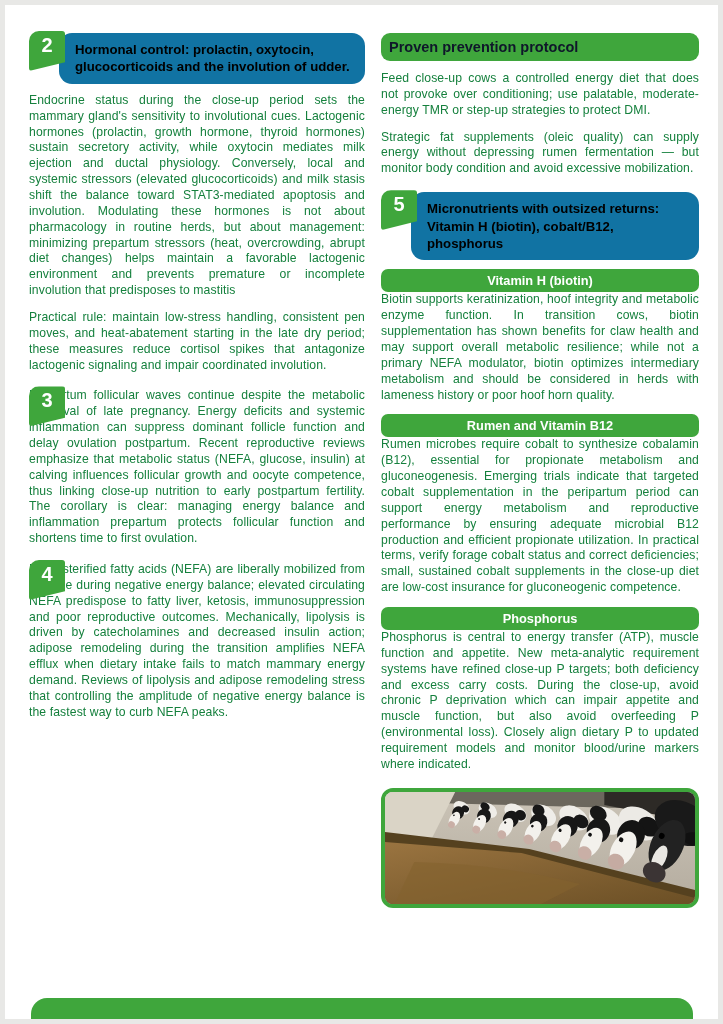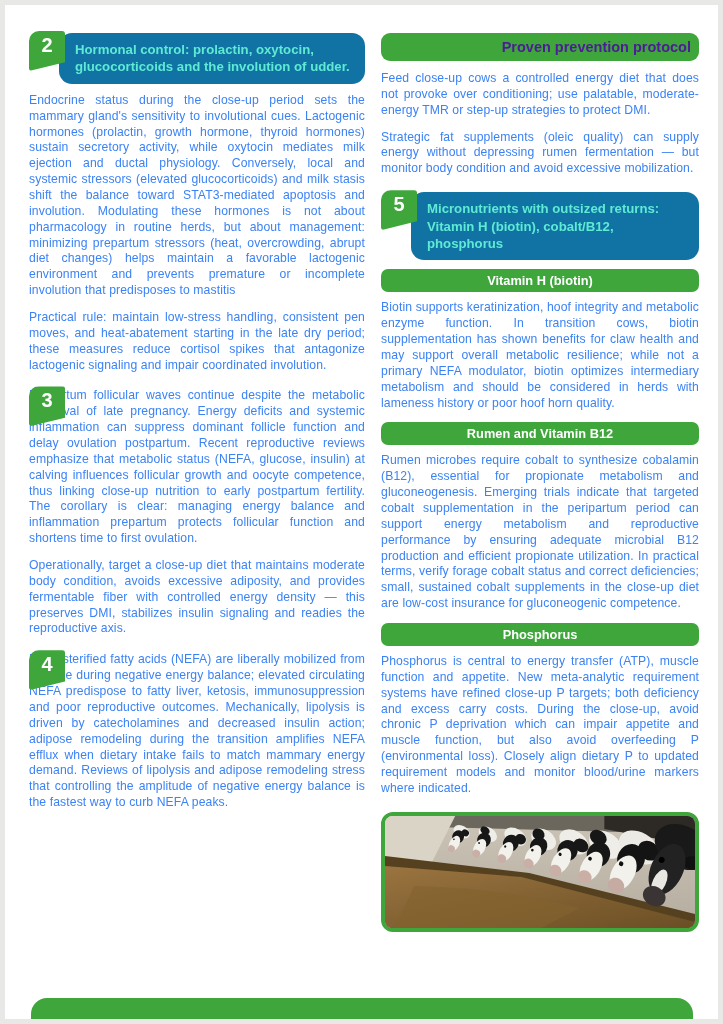--- a/index.html
+++ b/index.html
@@ -1,36 +1,36 @@
 <!DOCTYPE html>
 <html><head>
 <meta charset="utf-8">
 <style>
   html,body{margin:0;padding:0;width:723px;height:1024px;background:#e8e8e6;font-family:"Liberation Sans",sans-serif;}
   .page{position:absolute;inset:5px;background:#ffffff;overflow:hidden;}
   .cols{display:flex;gap:16px;padding:28px 0 0 24px;}
   .col-left{width:336px;flex:none;}
   .col-right{width:318px;flex:none;}
 
-  .body-text{font-size:12.2px;line-height:1.3;color:#3b82f6;text-align:justify;margin:0 0 11px 0;letter-spacing:.1px;}
+  .body-text{font-size:12.2px;line-height:1.3;color:#15803d;text-align:justify;margin:0 0 11px 0;letter-spacing:.1px;}
   .section{margin-bottom:15px;}
 
   
   .sec-header{position:relative;margin-bottom:9px;}
   .num-badge{position:absolute;left:0;top:-2px;width:36px;height:40px;background:#3fa63c;color:#fff;
     font-weight:bold;font-size:20px;display:flex;align-items:flex-start;justify-content:center;padding-top:3px;
     border-radius:10px 3px 3px 3px;clip-path:polygon(0 0,100% 0,100% 78%,0 100%);box-sizing:border-box;}
-  .hdr-box{margin-left:30px;background:#1173a3;color:#5eead4;font-weight:bold;font-size:13.2px;line-height:1.32;
+  .hdr-box{margin-left:30px;background:#1173a3;color:#000000;font-weight:bold;font-size:13.2px;line-height:1.32;
     border-radius:13px;padding:8px 14px 8px 16px;}
 
   
-  .green-main{background:#3fa63c;color:#4c1d95;font-weight:bold;font-size:14.5px;text-align:right;
+  .green-main{background:#3fa63c;color:#0f172a;font-weight:bold;font-size:14.5px;text-align:left;
     border-radius:9px;padding:6px 8px;margin-bottom:10px;}
   .green-sub{background:#3fa63c;color:#fff;font-weight:bold;font-size:12.8px;text-align:center;
-    border-radius:7px;padding:4px 8px;margin:2px 0 8px 0;}
+    border-radius:7px;padding:4px 8px;margin:2px 0 0 0;}
 
   .photo-frame{margin-top:4px;border:4px solid #3fa63c;border-radius:12px;overflow:hidden;height:112px;}
   .photo-frame svg{display:block;width:100%;height:100%;}
 
   .footer-bar{position:absolute;left:26px;width:662px;top:993px;height:52px;background:#3fa63c;border-radius:16px;}
 </style>
 </head>
 <body>
 
 <div class="page">
@@ -45,21 +45,20 @@
         </div>
         <p class="body-text">Endocrine status during the close-up period sets the mammary gland's sensitivity to involutional cues. Lactogenic hormones (prolactin, growth hormone, thyroid hormones) sustain secretory activity, while oxytocin mediates milk ejection and ductal physiology. Conversely, local and systemic stressors (elevated glucocorticoids) and milk stasis shift the balance toward STAT3-mediated apoptosis and involution. Modulating these hormones is not about pharmacology in routine herds, but about management: minimizing prepartum stressors (heat, overcrowding, abrupt diet changes) helps maintain a favorable lactogenic environment and prevents premature or incomplete involution that predisposes to mastitis</p>
         <p class="body-text">Practical rule: maintain low-stress handling, consistent pen moves, and heat-abatement starting in the late dry period; these measures reduce cortisol spikes that antagonize lactogenic signaling and impair coordinated involution.</p>
       </div>
 
       <div class="section">
         <div class="sec-header">
           <div class="num-badge">3</div>
         </div>
         <p class="body-text">Prepartum follicular waves continue despite the metabolic upheaval of late pregnancy. Energy deficits and systemic inflammation can suppress dominant follicle function and delay ovulation postpartum. Recent reproductive reviews emphasize that metabolic status (NEFA, glucose, insulin) at calving influences follicular growth and oocyte competence, thus linking close-up nutrition to early postpartum fertility. The corollary is clear: managing energy balance and inflammation prepartum protects follicular function and shortens time to first ovulation.</p>
-        <p class="body-text">Operationally, target a close-up diet that maintains moderate body condition, avoids excessive adiposity, and provides fermentable fiber with controlled energy density — this preserves DMI, stabilizes insulin signaling and readies the reproductive axis.</p>
       </div>
 
       <div class="section">
         <div class="sec-header">
           <div class="num-badge">4</div>
         </div>
         <p class="body-text">Non-esterified fatty acids (NEFA) are liberally mobilized from adipose during negative energy balance; elevated circulating NEFA predispose to fatty liver, ketosis, immunosuppression and poor reproductive outcomes. Mechanically, lipolysis is driven by catecholamines and decreased insulin action; adipose remodeling during the transition amplifies NEFA efflux when dietary intake fails to match mammary energy demand. Reviews of lipolysis and adipose remodeling stress that controlling the amplitude of negative energy balance is the fastest way to curb NEFA peaks.</p>
       </div>
     </div>
 

